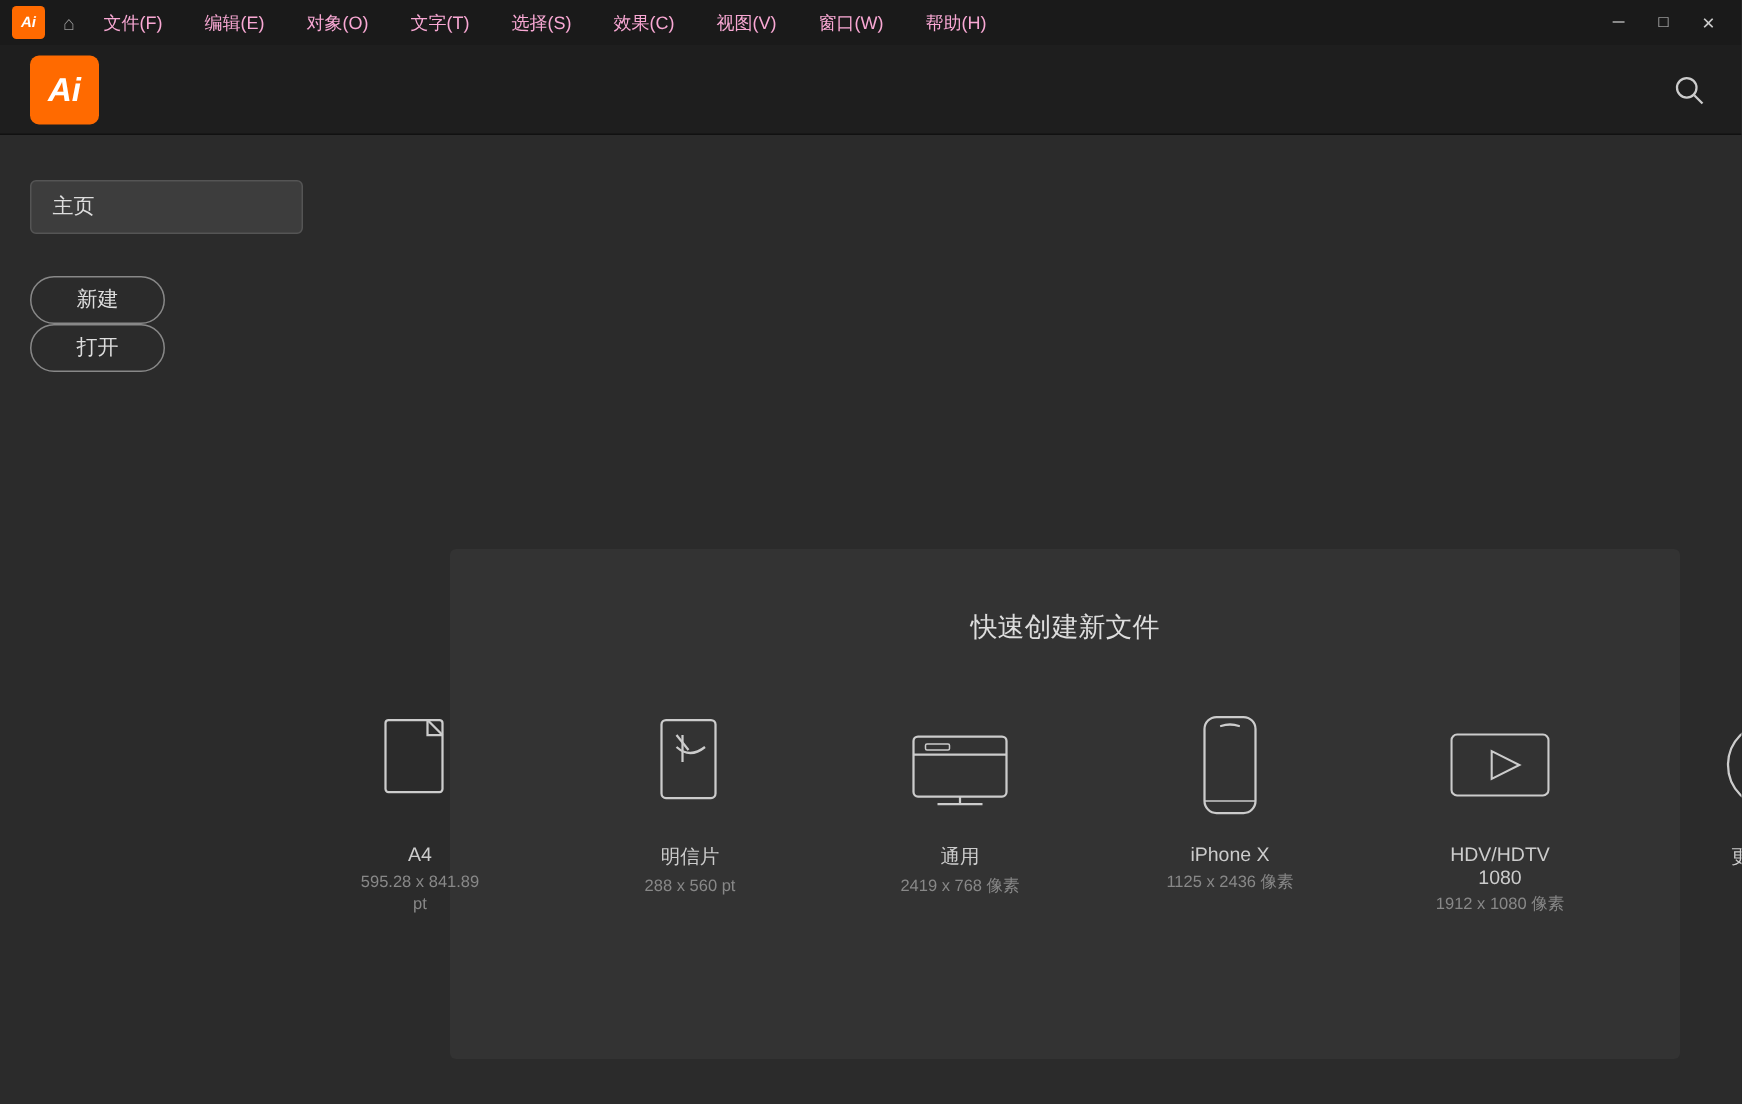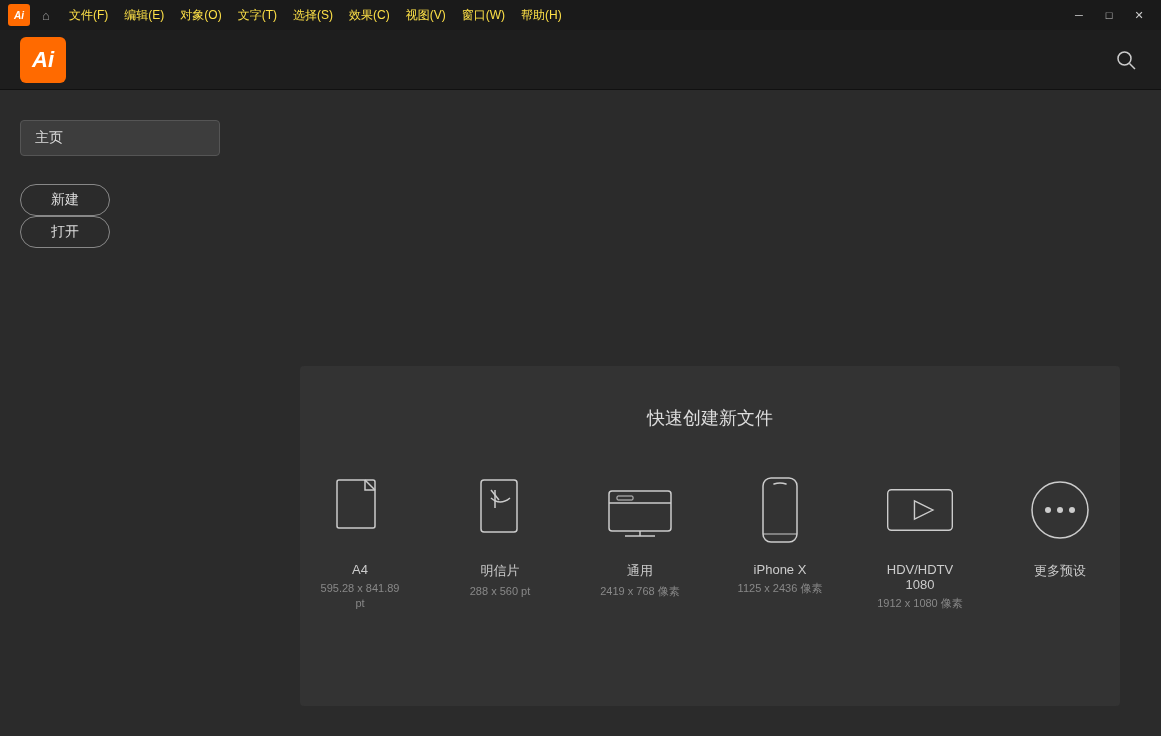--- a/index.html
+++ b/index.html
@@ -45,23 +45,23 @@
       height: 20px;
       display: flex;
       align-items: center;
       justify-content: center;
       color: #999;
       font-size: 13px;
     }
     .menu-bar {
       display: flex;
       align-items: center;
-      gap: 2px;
+      gap: 14px;
       font-size: 12px;
-      color: #fde047;
+      color: #f9a8d4;
     }
     .menu-item {
       padding: 2px 7px;
       cursor: pointer;
       border-radius: 2px;
     }
     .title-bar-controls {
       display: flex;
       align-items: center;
       gap: 2px;
@@ -128,21 +128,21 @@
     }
     .sidebar-home-label {
       display: block;
       background: #3d3d3d;
       border: 1px solid #555;
       border-radius: 4px;
       padding: 8px 14px;
       font-size: 14px;
       color: #ddd;
       margin-bottom: 28px;
-      width: 200px;
+      width: 182px;
     }
     .sidebar-btn {
       display: block;
       background: transparent;
       border: 1.5px solid #888;
       border-radius: 20px;
       padding: 6px 24px;
       font-size: 14px;
       color: #ddd;
       cursor: pointer;
@@ -182,20 +182,21 @@
       gap: 50px;
       align-items: flex-start;
       justify-content: center;
     }
     .template-item {
       display: flex;
       flex-direction: column;
       align-items: center;
       cursor: pointer;
       width: 90px;
+      margin-left: 40px;
     }
     .template-icon-box {
       width: 72px;
       height: 80px;
       display: flex;
       align-items: center;
       justify-content: center;
       margin-bottom: 12px;
     }
     .template-name {

